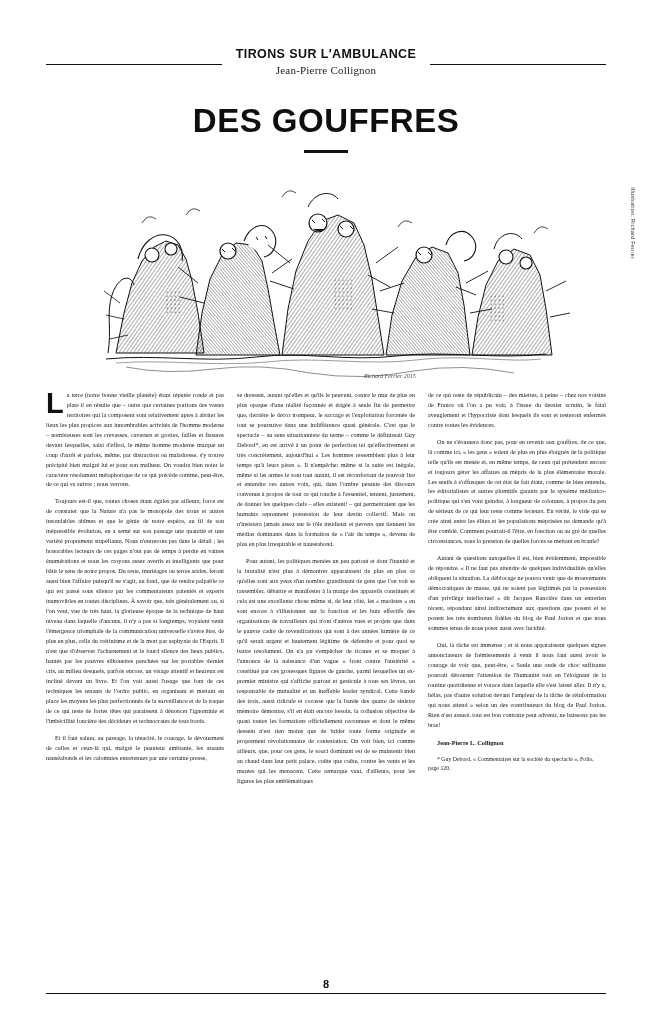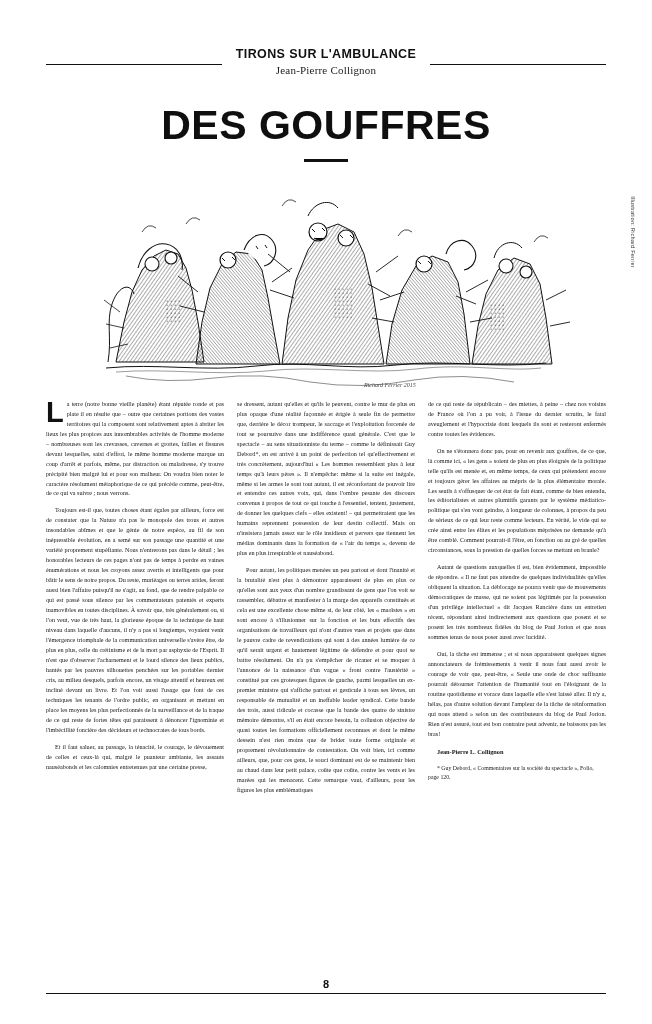--- a/index.html
+++ b/index.html
@@ -58,21 +58,21 @@
     font-size: 11px;
     color: #222;
     margin-top: 2px;
     letter-spacing: 0.2px;
   }
 
   .headline {
     text-align: center;
     font-family: "Liberation Sans", sans-serif;
     font-weight: bold;
-    font-size: 41px;
+    font-size: 33px;
     letter-spacing: 0.5px;
     margin: 24px 0 10px 0;
     color: #0f0f0f;
   }
   .headline-rule {
     width: 44px;
     height: 3px;
     background: #111;
     margin: 0 auto 10px auto;
   }

